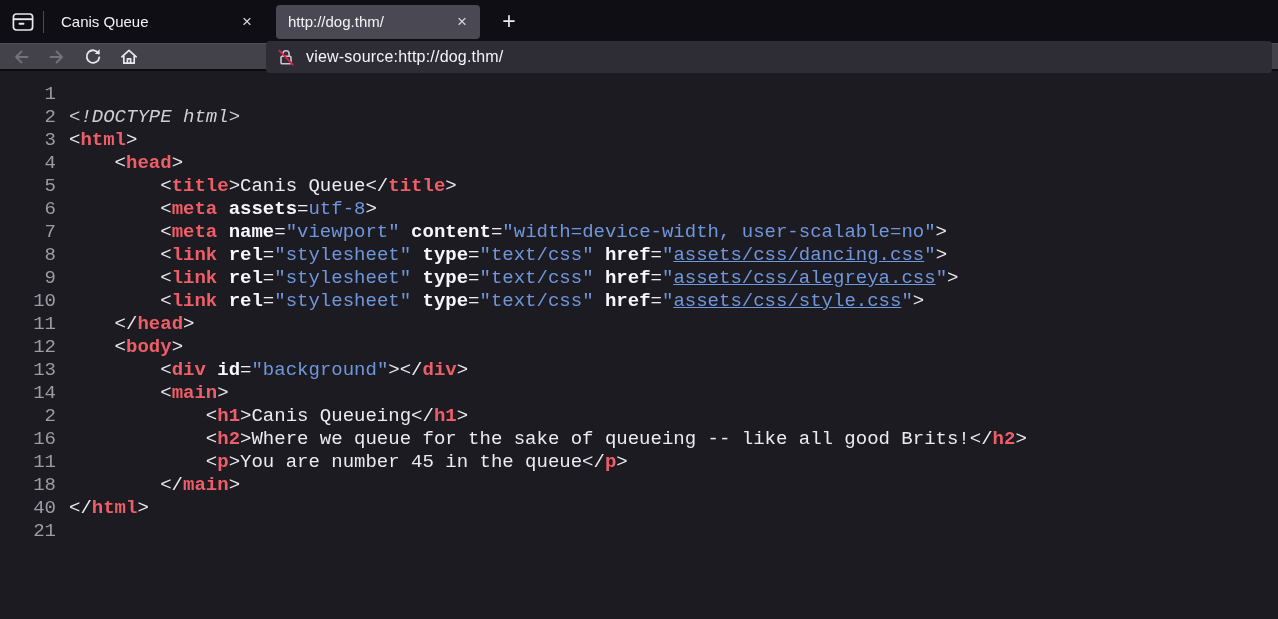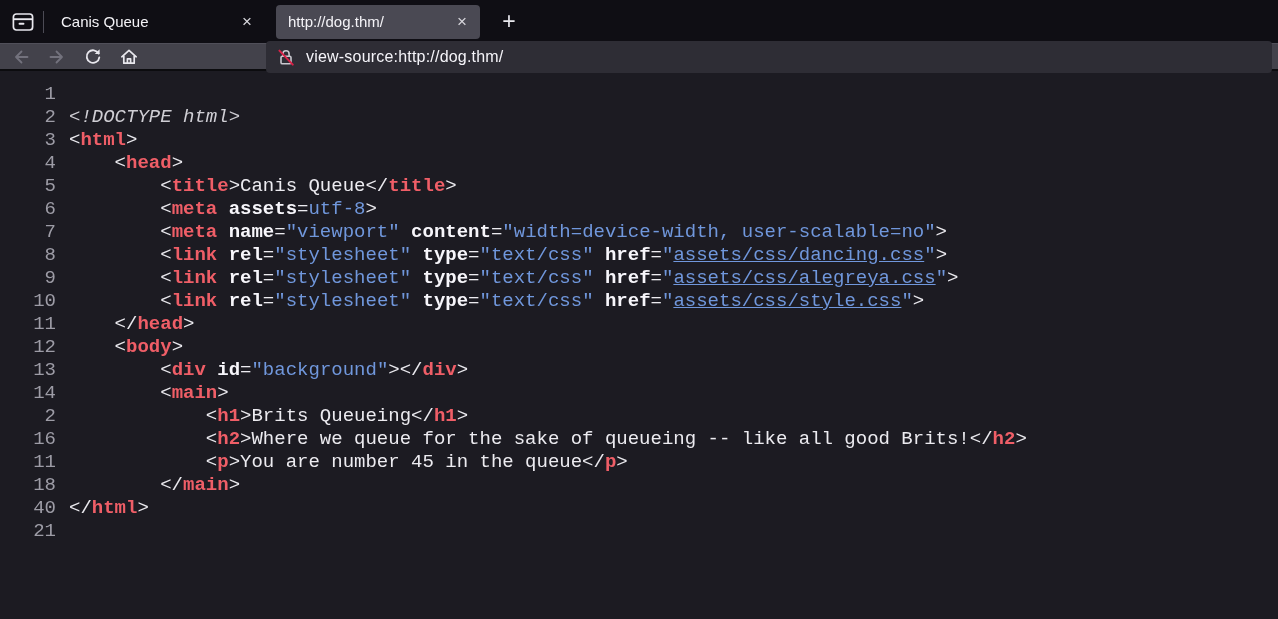--- a/index.html
+++ b/index.html
@@ -162,21 +162,21 @@
         <div class="line"><span class="ln">5</span><span class="code"><span class="tk-text">        </span><span class="tk-punct">&lt;</span><span class="tk-tag">title</span><span class="tk-punct">&gt;</span><span class="tk-text">Canis Queue</span><span class="tk-punct">&lt;/</span><span class="tk-tag">title</span><span class="tk-punct">&gt;</span></span></div>
         <div class="line"><span class="ln">6</span><span class="code"><span class="tk-text">        </span><span class="tk-punct">&lt;</span><span class="tk-tag">meta</span><span class="tk-text"> </span><span class="tk-attr">assets</span><span class="tk-punct">=</span><span class="tk-value">utf-8</span><span class="tk-punct">&gt;</span></span></div>
         <div class="line"><span class="ln">7</span><span class="code"><span class="tk-text">        </span><span class="tk-punct">&lt;</span><span class="tk-tag">meta</span><span class="tk-text"> </span><span class="tk-attr">name</span><span class="tk-punct">=</span><span class="tk-value">"viewport"</span><span class="tk-text"> </span><span class="tk-attr">content</span><span class="tk-punct">=</span><span class="tk-value">"width=device-width, user-scalable=no"</span><span class="tk-punct">&gt;</span></span></div>
         <div class="line"><span class="ln">8</span><span class="code"><span class="tk-text">        </span><span class="tk-punct">&lt;</span><span class="tk-tag">link</span><span class="tk-text"> </span><span class="tk-attr">rel</span><span class="tk-punct">=</span><span class="tk-value">"stylesheet"</span><span class="tk-text"> </span><span class="tk-attr">type</span><span class="tk-punct">=</span><span class="tk-value">"text/css"</span><span class="tk-text"> </span><span class="tk-attr">href</span><span class="tk-punct">=</span><span class="tk-value">"</span><span class="tk-link">assets/css/dancing.css</span><span class="tk-value">"</span><span class="tk-punct">&gt;</span></span></div>
         <div class="line"><span class="ln">9</span><span class="code"><span class="tk-text">        </span><span class="tk-punct">&lt;</span><span class="tk-tag">link</span><span class="tk-text"> </span><span class="tk-attr">rel</span><span class="tk-punct">=</span><span class="tk-value">"stylesheet"</span><span class="tk-text"> </span><span class="tk-attr">type</span><span class="tk-punct">=</span><span class="tk-value">"text/css"</span><span class="tk-text"> </span><span class="tk-attr">href</span><span class="tk-punct">=</span><span class="tk-value">"</span><span class="tk-link">assets/css/alegreya.css</span><span class="tk-value">"</span><span class="tk-punct">&gt;</span></span></div>
         <div class="line"><span class="ln">10</span><span class="code"><span class="tk-text">        </span><span class="tk-punct">&lt;</span><span class="tk-tag">link</span><span class="tk-text"> </span><span class="tk-attr">rel</span><span class="tk-punct">=</span><span class="tk-value">"stylesheet"</span><span class="tk-text"> </span><span class="tk-attr">type</span><span class="tk-punct">=</span><span class="tk-value">"text/css"</span><span class="tk-text"> </span><span class="tk-attr">href</span><span class="tk-punct">=</span><span class="tk-value">"</span><span class="tk-link">assets/css/style.css</span><span class="tk-value">"</span><span class="tk-punct">&gt;</span></span></div>
         <div class="line"><span class="ln">11</span><span class="code"><span class="tk-text">    </span><span class="tk-punct">&lt;/</span><span class="tk-tag">head</span><span class="tk-punct">&gt;</span></span></div>
         <div class="line"><span class="ln">12</span><span class="code"><span class="tk-text">    </span><span class="tk-punct">&lt;</span><span class="tk-tag">body</span><span class="tk-punct">&gt;</span></span></div>
         <div class="line"><span class="ln">13</span><span class="code"><span class="tk-text">        </span><span class="tk-punct">&lt;</span><span class="tk-tag">div</span><span class="tk-text"> </span><span class="tk-attr">id</span><span class="tk-punct">=</span><span class="tk-value">"background"</span><span class="tk-punct">&gt;</span><span class="tk-punct">&lt;/</span><span class="tk-tag">div</span><span class="tk-punct">&gt;</span></span></div>
         <div class="line"><span class="ln">14</span><span class="code"><span class="tk-text">        </span><span class="tk-punct">&lt;</span><span class="tk-tag">main</span><span class="tk-punct">&gt;</span></span></div>
-        <div class="line"><span class="ln">2</span><span class="code"><span class="tk-text">            </span><span class="tk-punct">&lt;</span><span class="tk-tag">h1</span><span class="tk-punct">&gt;</span><span class="tk-text">Brits Queueing</span><span class="tk-punct">&lt;/</span><span class="tk-tag">h1</span><span class="tk-punct">&gt;</span></span></div>
+        <div class="line"><span class="ln">2</span><span class="code"><span class="tk-text">            </span><span class="tk-punct">&lt;</span><span class="tk-tag">h1</span><span class="tk-punct">&gt;</span><span class="tk-text">Canis Queueing</span><span class="tk-punct">&lt;/</span><span class="tk-tag">h1</span><span class="tk-punct">&gt;</span></span></div>
         <div class="line"><span class="ln">16</span><span class="code"><span class="tk-text">            </span><span class="tk-punct">&lt;</span><span class="tk-tag">h2</span><span class="tk-punct">&gt;</span><span class="tk-text">Where we queue for the sake of queueing -- like all good Brits!</span><span class="tk-punct">&lt;/</span><span class="tk-tag">h2</span><span class="tk-punct">&gt;</span></span></div>
         <div class="line"><span class="ln">11</span><span class="code"><span class="tk-text">            </span><span class="tk-punct">&lt;</span><span class="tk-tag">p</span><span class="tk-punct">&gt;</span><span class="tk-text">You are number 45 in the queue</span><span class="tk-punct">&lt;/</span><span class="tk-tag">p</span><span class="tk-punct">&gt;</span></span></div>
         <div class="line"><span class="ln">18</span><span class="code"><span class="tk-text">        </span><span class="tk-punct">&lt;/</span><span class="tk-tag">main</span><span class="tk-punct">&gt;</span></span></div>
         <div class="line"><span class="ln">40</span><span class="code"><span class="tk-punct">&lt;/</span><span class="tk-tag">html</span><span class="tk-punct">&gt;</span></span></div>
         <div class="line"><span class="ln">21</span><span class="code"></span></div>
       </div>
   </div>
 
 </div>
 

